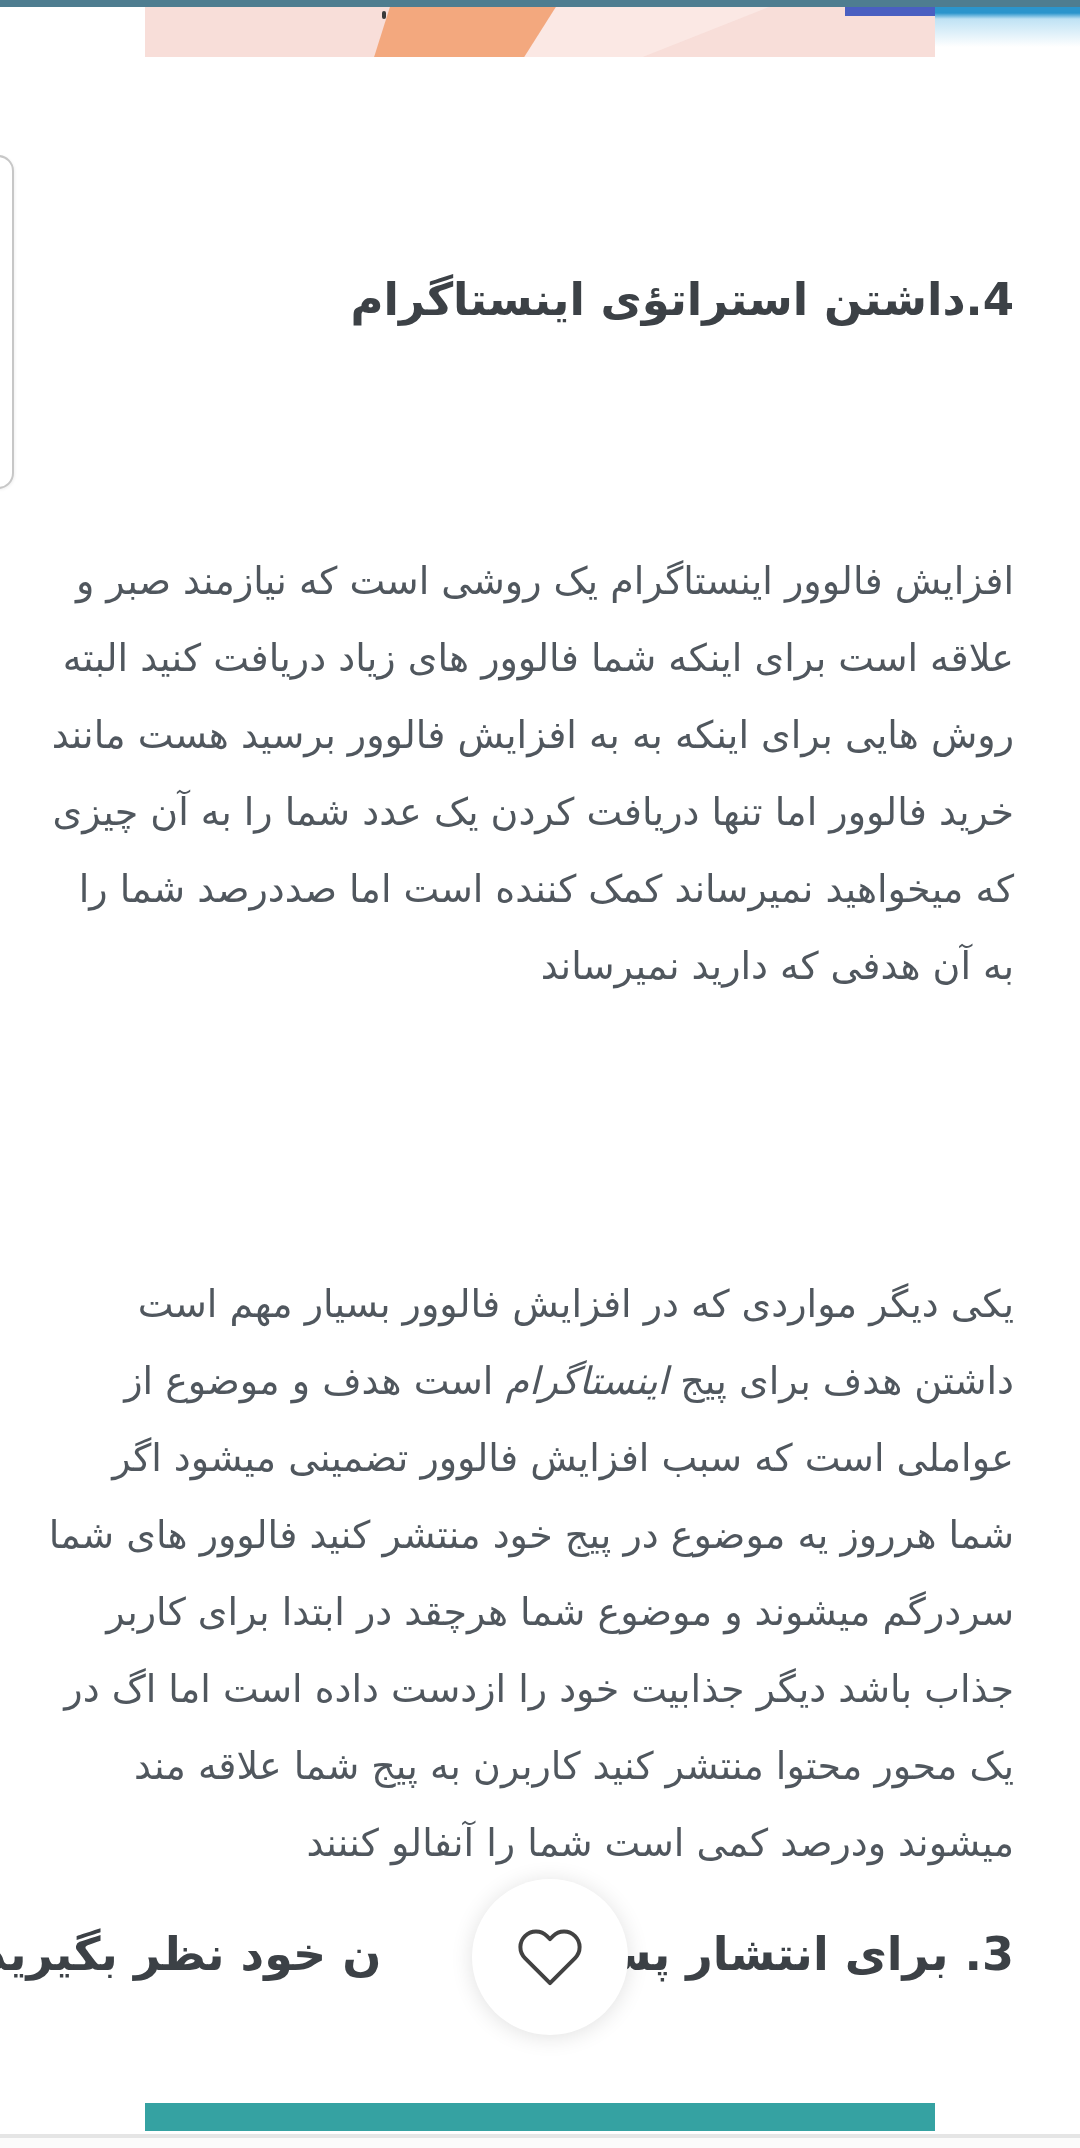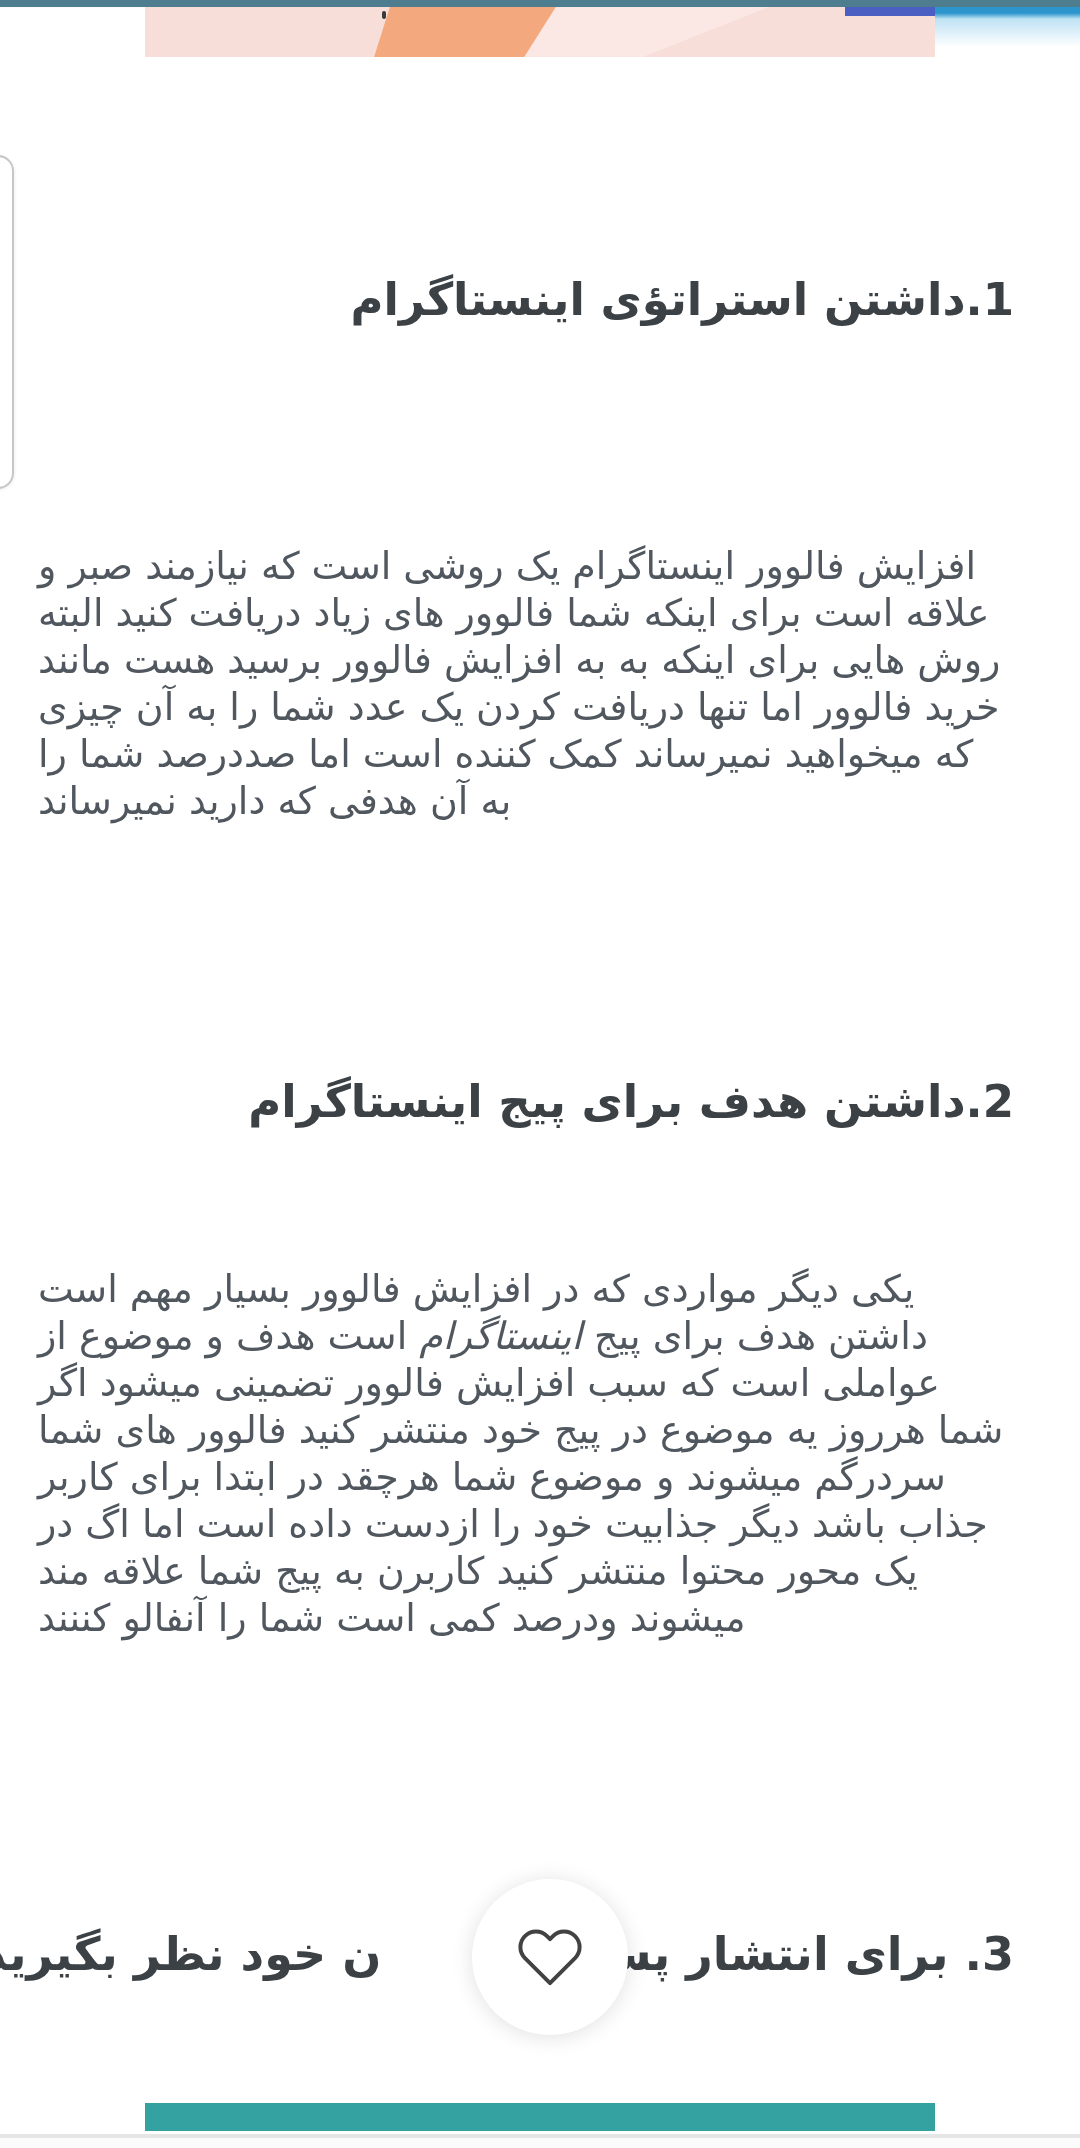--- a/index.html
+++ b/index.html
@@ -90,22 +90,22 @@
   }
   .h1 { top: 228px; }
   .h2 { top: 1030px; }
 
   .para {
     position: absolute;
     right: 0; left: 0;
     padding: 0 66px 0 38px;
     font-size: 38px;
     color: #50575e;
-    text-align: left;
-    line-height: 47px;
+    text-align: right;
+    line-height: 77px;
   }
   .p1 { top: 505px; }
   .p2 { top: 1228px; }
   .italic-word { font-style: italic; margin-top: 28px; }
 
   
   .h3-row {
     position: absolute;
     top: 1916px;
     right: 0; left: 0;
@@ -167,25 +167,24 @@
 
   <div class="hero" style="background: rgb(248, 222, 217);">
     <div class="hero-highlight"></div>
     <div class="hero-orange" style="background: rgb(243, 168, 126);"></div>
     <div class="hero-blue-patch"></div>
     <div class="hero-speck"></div>
   </div>
 
   <div class="left-card"></div>
 
-  <h2 class="heading h1">1.داشتن استراتؤی اینستاگرام</h2>
+  <h2 class="heading h1">4.داشتن استراتؤی اینستاگرام</h2>
 
   <p class="para p1">افزایش فالوور اینستاگرام یک روشی است که نیازمند صبر و علاقه است برای اینکه شما فالوور های زیاد دریافت کنید البته روش هایی برای اینکه به به افزایش فالوور برسید هست مانند خرید فالوور اما تنها دریافت کردن یک عدد شما را به آن چیزی که میخواهید نمیرساند کمک کننده است اما صددرصد شما را به آن هدفی که دارید نمیرساند</p>
 
-  <h2 class="heading h2">2.داشتن هدف برای پیج اینستاگرام</h2>
 
   <p class="para p2"><span>یکی دیگر مواردی که در افزایش فالوور بسیار مهم است داشتن هدف برای پیج </span><span class="italic-word">اینستاگرام</span><span> است هدف و موضوع از عواملی است که سبب افزایش فالوور تضمینی میشود اگر شما هرروز یه موضوع در پیج خود منتشر کنید فالوور های شما سردرگم میشوند و موضوع شما هرچقد در ابتدا برای کاربر جذاب باشد دیگر جذابیت خود را ازدست داده است اما اگ در یک محور محتوا منتشر کنید کاربرن به پیج شما علاقه مند میشوند ودرصد کمی است شما را آنفالو کننند</span></p>
 
   <div class="h3-row">
     <span>3. برای انتشار پست</span>
     <span>ن خود نظر بگیرید</span>
   </div>
 
   <button class="like-fab">
     <span>

